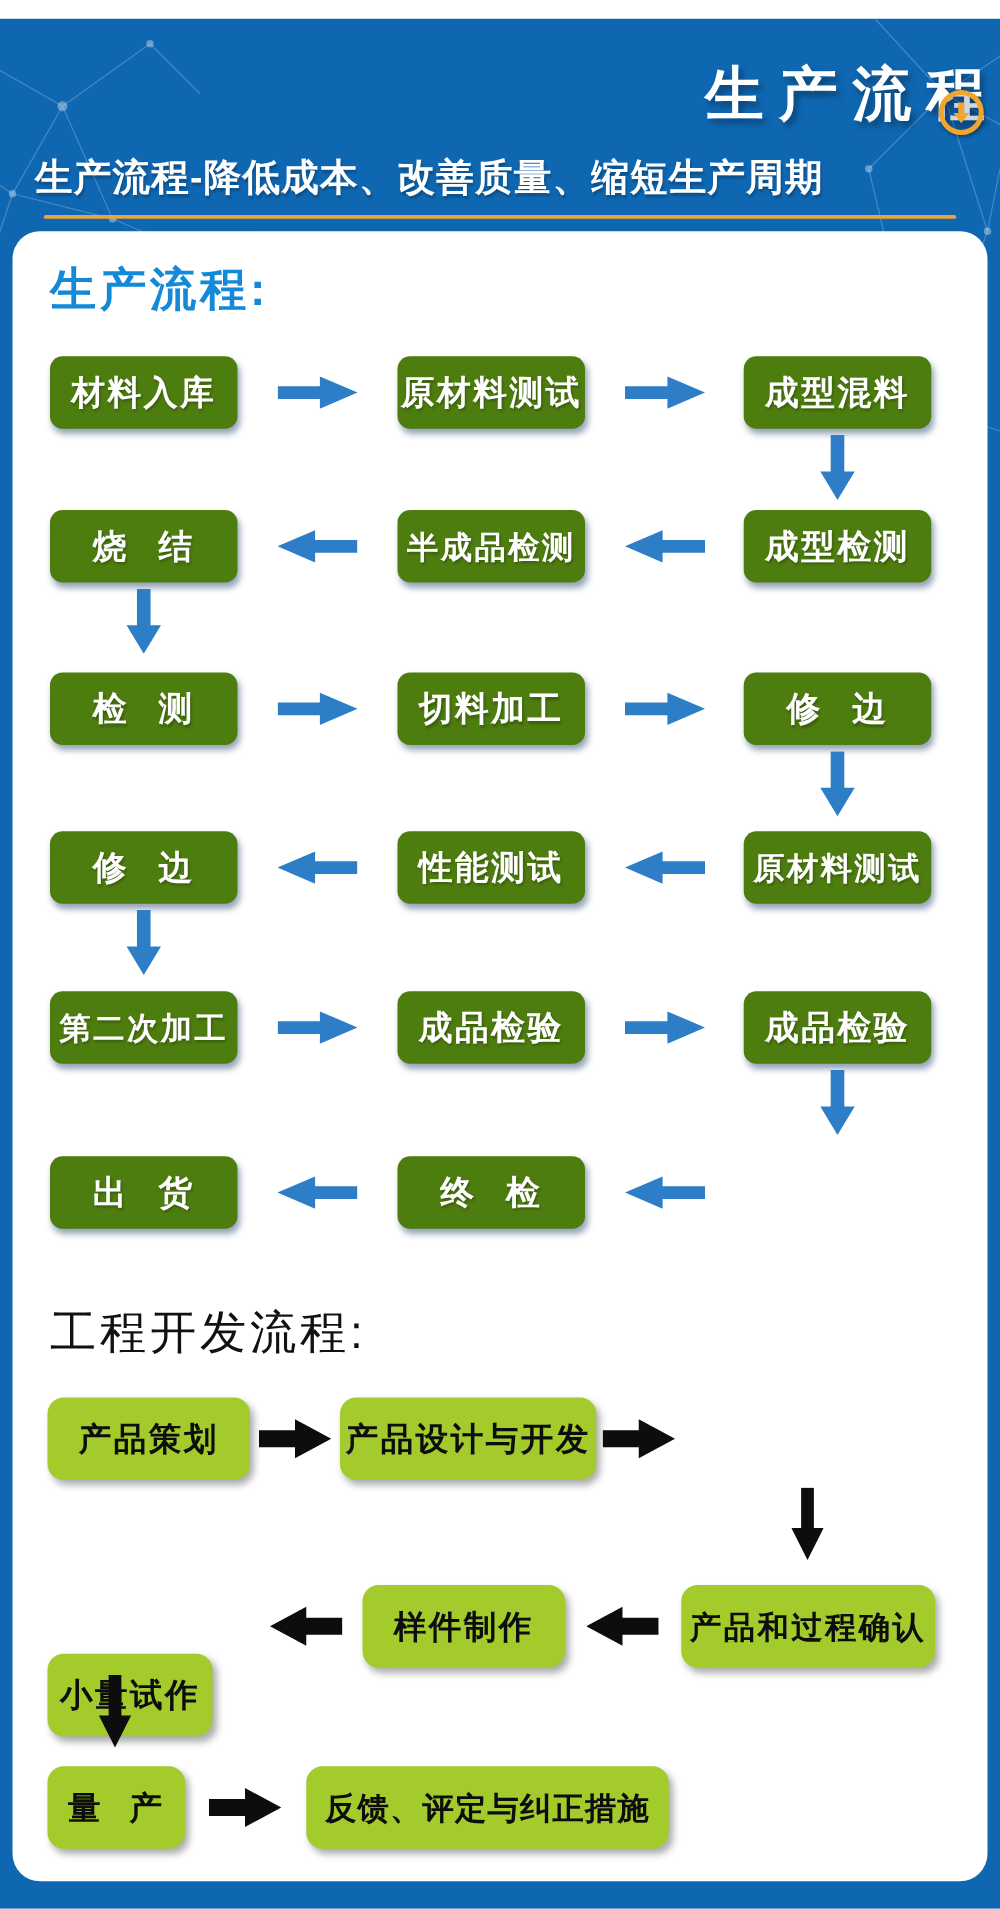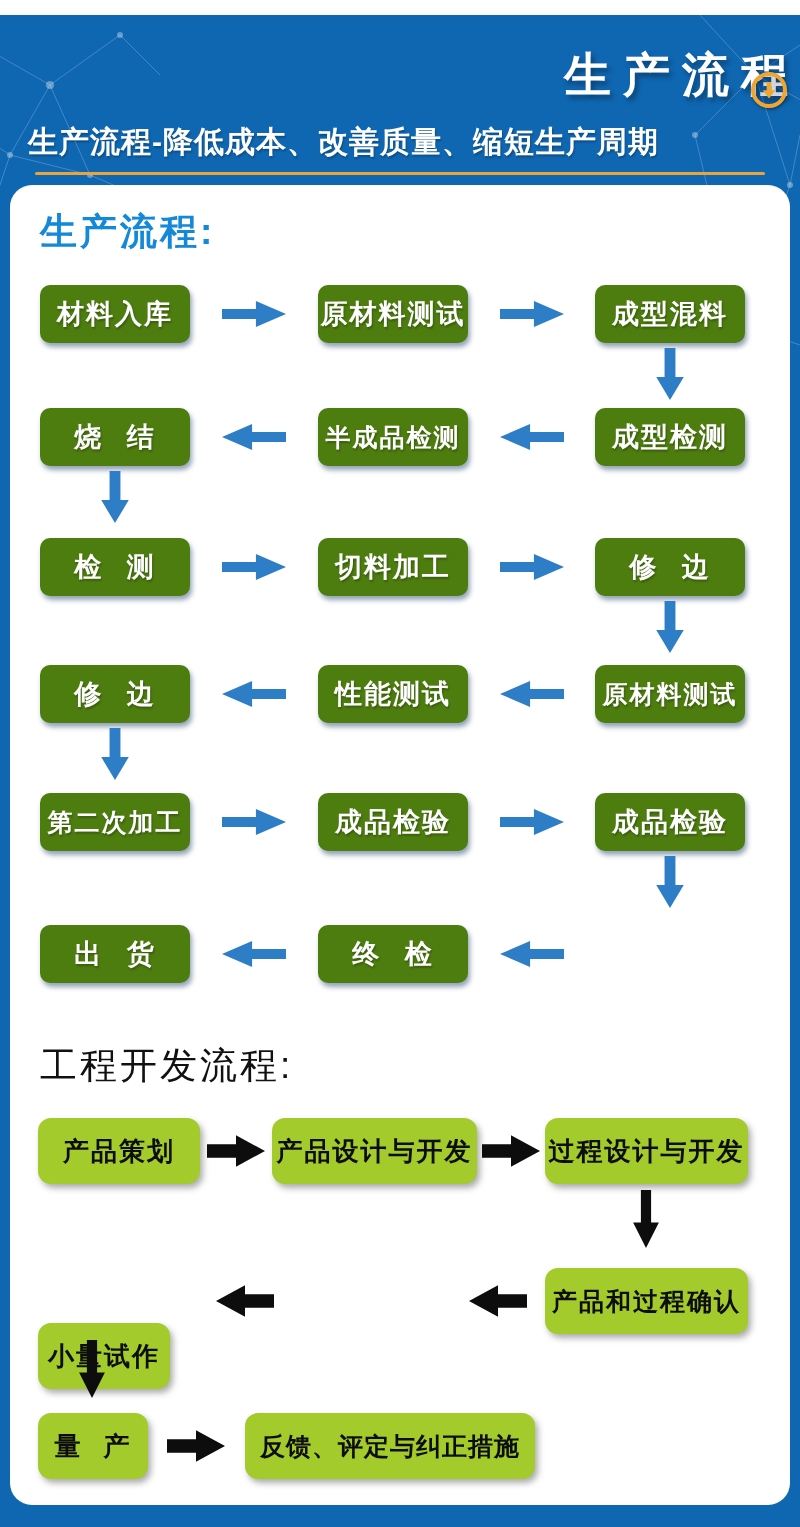--- a/index.html
+++ b/index.html
@@ -135,25 +135,25 @@
     <div class="ar ar-l" style="left:212px;top:754px"></div>
     <div class="bbox" style="left:308px;top:740px;width:150px">终 检</div>
     <div class="ar ar-l" style="left:490px;top:754px"></div>
 
     <div class="h-black">工程开发流程:</div>
 
     <div class="gbox" style="left:28px;top:933px;width:162px">产品策划</div>
     <div class="ar k-r" style="left:197px;top:949px"></div>
     <div class="gbox" style="left:262px;top:933px;width:205px">产品设计与开发</div>
     <div class="ar k-r" style="left:472px;top:949px"></div>
-    <div class="gbox" style="left:535px;top:933px;width:203px">过程设计与开发</div>
     <div class="ar k-d" style="left:621px;top:1005px"></div>
 
     <div class="gbox" style="left:28px;top:1138px;width:132px">小量试作</div>
     <div class="ar k-l" style="left:206px;top:1099px"></div>
+    <div class="gbox" style="left:280px;top:1083px;width:162px">样件制作</div>
     <div class="ar k-l" style="left:459px;top:1099px"></div>
     <div class="gbox" style="left:535px;top:1083px;width:203px;font-size:25px">产品和过程确认</div>
     <div class="ar k-d" style="left:67px;top:1155px"></div>
 
     <div class="gbox" style="left:28px;top:1228px;width:110px">量 产</div>
     <div class="ar k-r" style="left:157px;top:1244px"></div>
     <div class="gbox" style="left:235px;top:1228px;width:290px;font-size:25px;letter-spacing:1px">反馈、评定与纠正措施</div>
   </div>
 </div>
 

